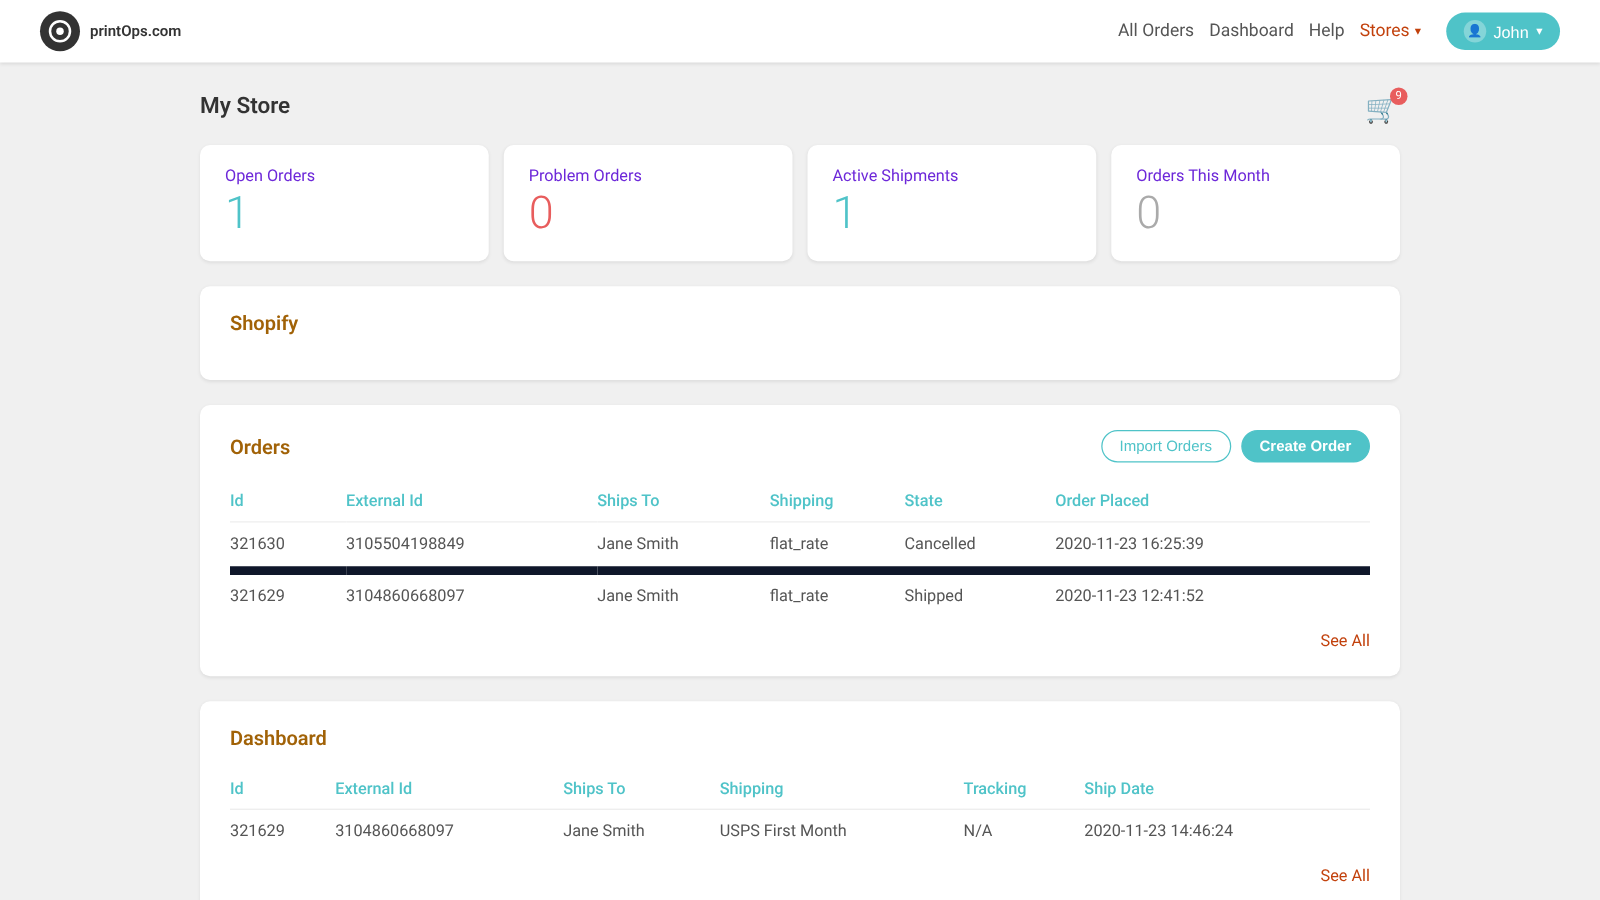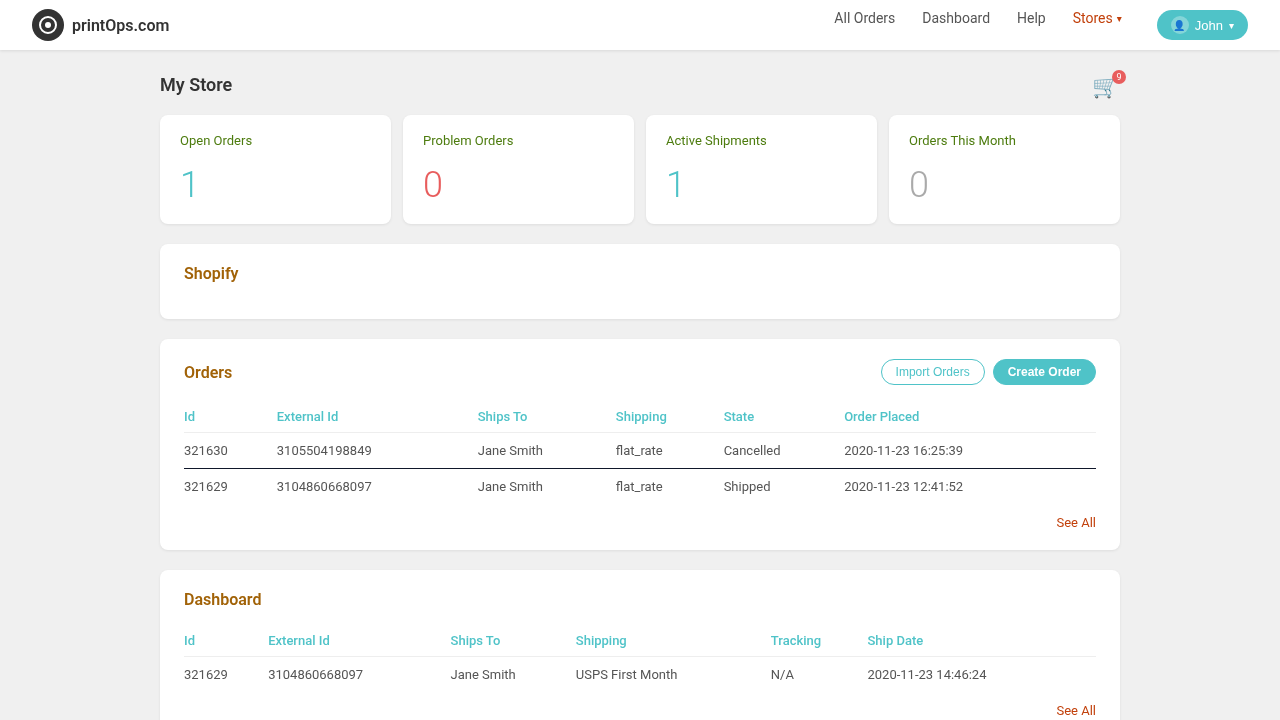--- a/index.html
+++ b/index.html
@@ -10,31 +10,31 @@
       background: #fff;
       display: flex;
       align-items: center;
       padding: 0 32px;
       height: 50px;
       box-shadow: 0 1px 3px rgba(0,0,0,0.1);
       position: sticky; top: 0; z-index: 100;
     }
     .nav-logo {
       display: flex; align-items: center; gap: 8px;
-      font-size: 16px; font-weight: 600; color: #333;
+      font-size: 12px; font-weight: 600; color: #333;
       margin-right: auto;
     }
     .nav-logo-icon {
       width: 32px; height: 32px;
       background: #333;
       border-radius: 50%;
       display: flex; align-items: center; justify-content: center;
       color: #fff; font-size: 14px;
     }
-    .nav-links { display: flex; align-items: flex-start; gap: 27px; }
+    .nav-links { display: flex; align-items: center; gap: 12px; }
     .nav-link { color: #555; text-decoration: none; font-size: 14px; cursor: pointer; }
     .nav-stores { display: flex; align-items: center; gap: 4px; cursor: pointer; color: #c2410c; font-size: 14px; }
     .nav-user-btn {
       background: #4fc3c8;
       color: #fff;
       border: none;
       border-radius: 20px;
       padding: 6px 14px;
       font-size: 13px;
       cursor: pointer;
@@ -60,21 +60,21 @@
       border-radius: 50%; width: 14px; height: 14px;
       font-size: 9px; display: flex; align-items: center; justify-content: center;
     }
 
     
     .stat-cards { display: grid; grid-template-columns: repeat(4, 1fr); gap: 12px; margin-bottom: 20px; }
     .stat-card {
       background: #fff; border-radius: 8px; padding: 18px 20px;
       box-shadow: 0 1px 3px rgba(0,0,0,0.08);
     }
-    .stat-label { font-size: 13px; color: #4d7c0f; margin-bottom: 16px; }
+    .stat-label { font-size: 13px; color: #6d28d9; margin-bottom: 0; }
     .stat-value { font-size: 36px; font-weight: 300; }
     .stat-value.blue { color: #4fc3c8; }
     .stat-value.red { color: #e85d5d; }
     .stat-value.gray { color: #aaa; }
 
     
     .section-card {
       background: #fff; border-radius: 8px; padding: 20px 24px;
       box-shadow: 0 1px 3px rgba(0,0,0,0.08);
       margin-bottom: 20px;
@@ -92,21 +92,21 @@
     }
     .btn-filled {
       border: 1.5px solid #4fc3c8; color: #fff; background: #4fc3c8;
       border-radius: 20px; padding: 5px 14px; font-size: 12px; cursor: pointer; font-weight: bold;
     }
     .btn-group { display: flex; gap: 8px; }
 
     
     table { width: 100%; border-collapse: collapse; }
     thead tr { border-bottom: 1px solid #eee; }
-    tbody tr { border-bottom: 1px solid #0f172a; }
+    tbody tr { border-bottom: 7px solid #0f172a; }
     tbody tr:last-child { border-bottom: none; }
     th { color: #4fc3c8; font-weight: 500; text-align: left; padding: 8px 0; font-size: 13px; }
     td { padding: 10px 0; font-size: 13px; color: #555; }
 
     .see-all-row { text-align: right; padding-top: 10px; }
     .see-all-link { color: #c2410c; font-size: 13px; cursor: pointer; text-decoration: none; }
 
     .chevron { font-size: 10px; }
   </style>
 </head>

